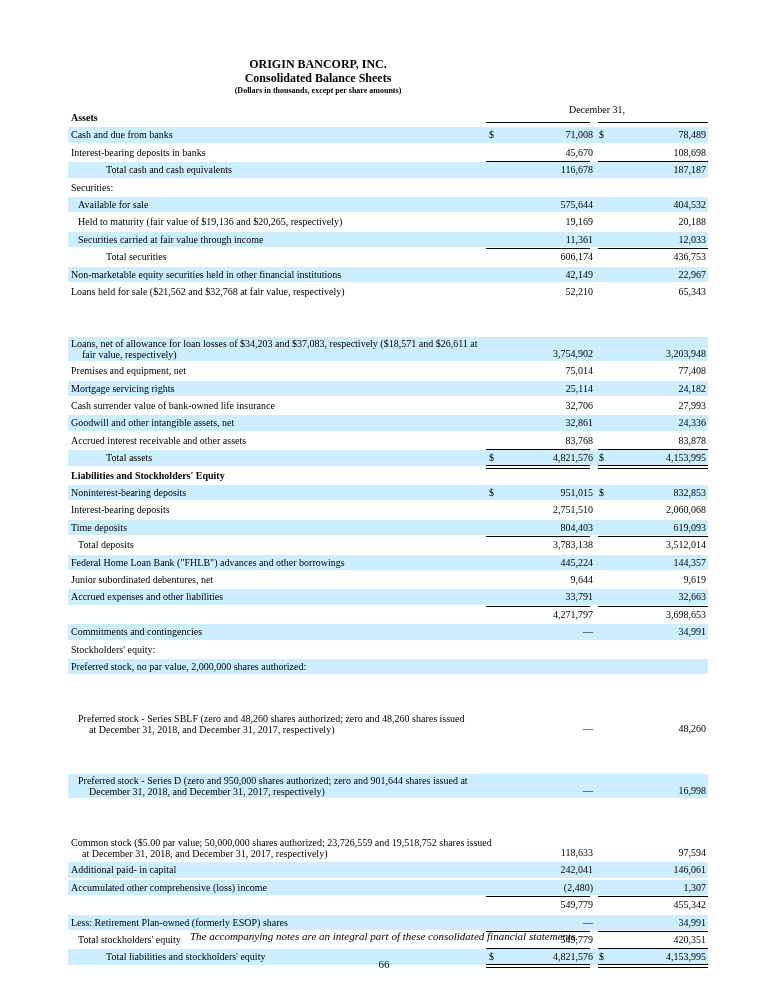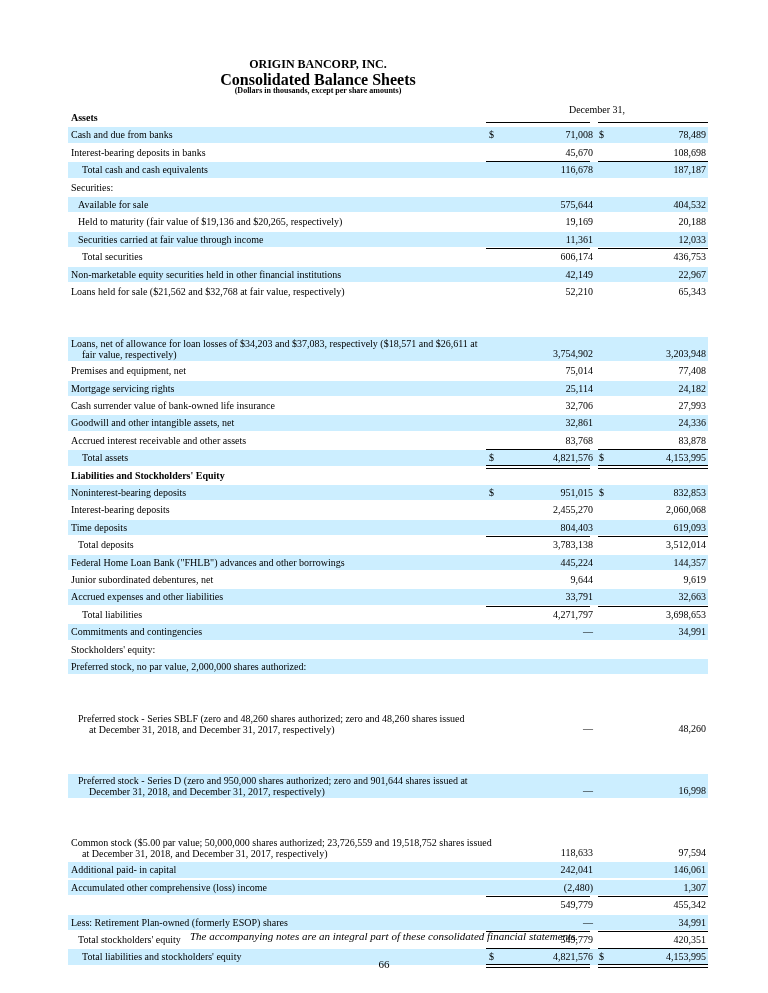--- a/index.html
+++ b/index.html
@@ -1,36 +1,36 @@
 <!DOCTYPE html>
 <html><head>
 <meta charset="utf-8">
 <style>
   html, body { margin: 0; padding: 0; background: #ffffff; }
   body { width: 768px; height: 993px; position: relative; font-family: "Liberation Serif", serif; color: #000; }
   .hdr { position: absolute; left: 0; width: 636px; text-align: center; font-weight: bold; }
   .h1 { top: 57px; font-size: 12px; }
-  .h2 { top: 71px; font-size: 16px; }
+  .h2 { top: 71px; font-size: 12px; }
   .h3 { top: 86px; font-size: 8px; }
   .colhdr { position: absolute; font-weight: normal; font-size: 10px; text-align: center; }
   .dec { top: 104px; left: 486px; width: 222px; }
   .y18 { top: 122px; left: 486px; width: 104px; border-top: 1px solid #000; padding-top: 2px; }
   .y17 { top: 122px; left: 598px; width: 110px; border-top: 1px solid #000; padding-top: 2px; }
   .ul18 { position: absolute; top: 138px; left: 486px; width: 104px; border-top: 1px solid #000; }
   .ul17 { position: absolute; top: 138px; left: 598px; width: 110px; border-top: 1px solid #000; }
   .tbl { position: absolute; left: 68px; top: 109px; width: 640px; }
   .row { position: relative; height: 17.4px; font-size: 10px; line-height: 17.4px; text-decoration: underline; }
   .row.tall { height: 26px; line-height: 11px; margin-top: 36px; }
   .row.tall .lbl, .row.tall .v { padding-top: 2px; }
   .row.shade .bgl { background: #cceeff; }
   .bgl { position: absolute; left: 0; top: 1px; bottom: 1px; width: 640px; }
   .lbl { position: absolute; left: 3px; top: 0; width: 410px; white-space: normal; }
   .bold .lbl { font-weight: bold; }
   .ind1 .lbl { left: 10px; }
-  .ind2 .lbl { left: 14px; }
+  .ind2 .lbl { left: 38px; }
   .hang .lbl { text-indent: -11px; padding-left: 11px; }
   .d18 { position: absolute; left: 421px; }
   .d17 { position: absolute; left: 531px; }
   .v18 { position: absolute; right: 115px; text-align: left; }
   .v17 { position: absolute; right: 2px; text-align: center; }
   .tall .d18, .tall .d17, .tall .v18, .tall .v17 { top: auto; bottom: 2px; line-height: 12px; }
   .line18 { position: absolute; left: 418px; width: 104px; border-top: 1px solid #000; }
   .line17 { position: absolute; left: 530px; width: 110px; border-top: 1px solid #000; }
   .top1 { top: 0; }
   .dbl { position: absolute; left: 418px; width: 104px; bottom: -2px; height: 2px; border-top: 1px solid #000; border-bottom: 1px solid #000; }
@@ -185,21 +185,21 @@
       <div class="bgl"></div>
     <span class="lbl">Noninterest-bearing deposits</span>
     <span class="d18">$</span>
     <span class="v18">951,015</span>
     <span class="d17">$</span>
     <span class="v17">832,853</span>
   </div>
 
   <div class="row">
     <span class="lbl">Interest-bearing deposits</span>
-    <span class="v18">2,455,270</span>
+    <span class="v18">2,751,510</span>
     <span class="v17">2,060,068</span>
   </div>
 
   <div class="row shade">
       <div class="bgl"></div>
     <span class="lbl">Time deposits</span>
     <span class="v18">804,403</span>
     <span class="v17">619,093</span>
   </div>
 
@@ -227,21 +227,20 @@
   <div class="row shade">
       <div class="bgl"></div>
     <span class="lbl">Accrued expenses and other liabilities</span>
     <span class="v18">33,791</span>
     <span class="v17">32,663</span>
   </div>
 
   <div class="row ind2">
     <div class="line18 top1"></div>
       <div class="line17 top1"></div>
-    <span class="lbl">Total liabilities</span>
     <span class="v18">4,271,797</span>
     <span class="v17">3,698,653</span>
   </div>
 
   <div class="row shade">
       <div class="bgl"></div>
     <span class="lbl">Commitments and contingencies</span>
     <span class="v18">—</span>
     <span class="v17">34,991</span>
   </div>

